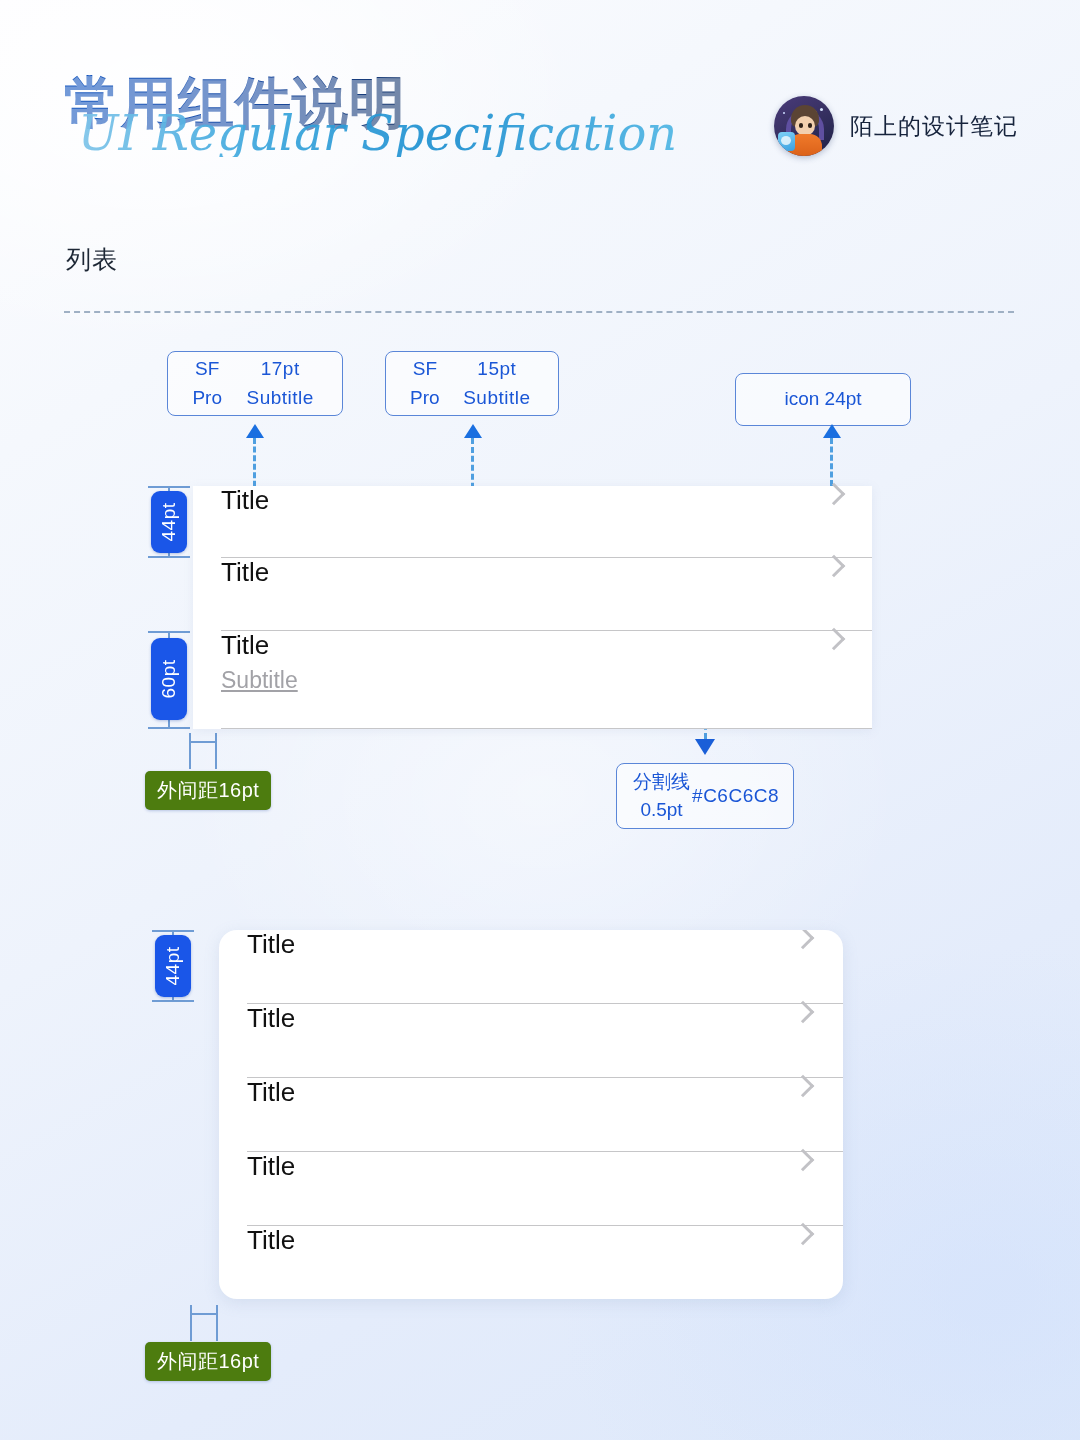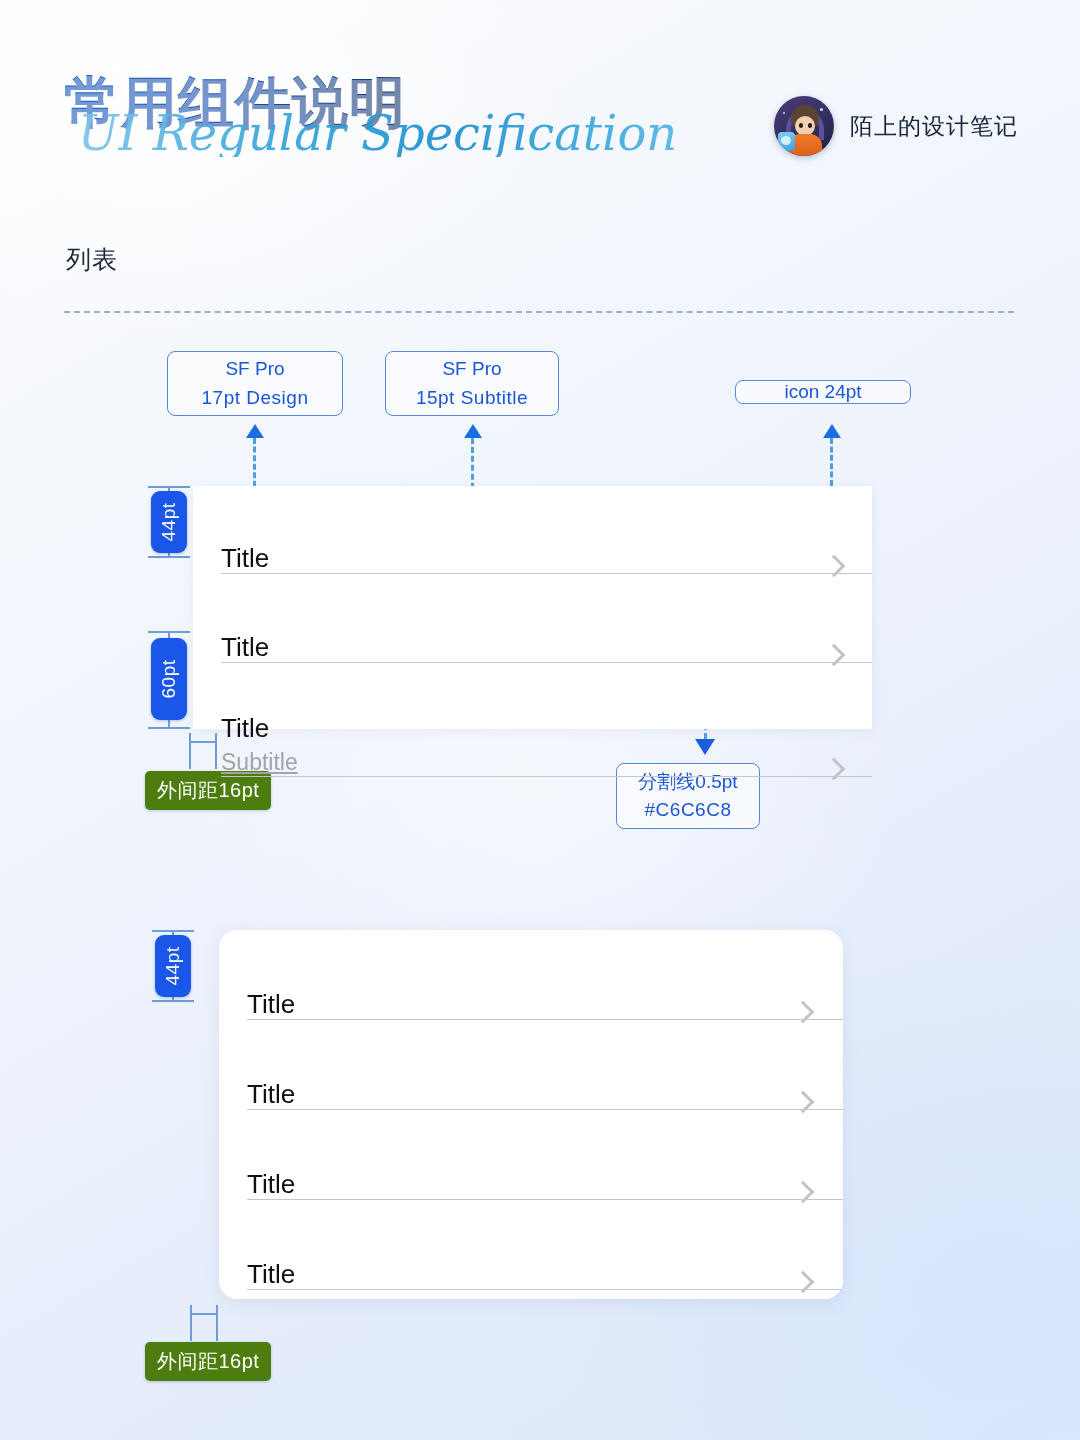--- a/index.html
+++ b/index.html
@@ -89,21 +89,21 @@
   
   .callout {
     position: absolute;
     border: 1px solid #5a86d8;
     border-radius: 8px;
     background: rgba(255,255,255,0.55);
     color: #1a56d6;
     font-size: 19px;
     line-height: 1.5;
     text-align: center;
-    display: flex; flex-direction: column; align-items: center; justify-content: center;
+    display: flex; align-items: center; justify-content: center;
     padding: 7px 14px;
   }
   .callout .l2 { letter-spacing: 0.5px; }
 
   
   .vline-dash {
     position: absolute;
     border-left: 3px dashed #4f9fe0;
   }
   .hline-dash {
@@ -173,23 +173,22 @@
     position: absolute;
     background: #ffffff;
     border-radius: 18px;
     box-shadow: 0 4px 16px rgba(120,140,180,0.16);
     overflow: hidden;
   }
 
   .row {
     position: relative;
     display: flex;
-    align-items: flex-end;
+    align-items: flex-start;
     justify-content: space-between;
-    margin-top: 16px;
   }
   .row-texts { display: flex; flex-direction: column; justify-content: center; }
   .row-title { font-size: 26px; color: #111111; line-height: 1.15; }
   .row-sub { font-size: 23px; color: #a2a2a7; line-height: 1.2; margin-top: 6px; text-decoration: underline; }
 
   .chev {
     width: 16px; height: 16px;
     border-top: 3px solid #c2c2c6;
     border-right: 3px solid #c2c2c6;
     transform: rotate(45deg);
@@ -223,33 +222,33 @@
     </div>
     <div class="brand-name">陌上的设计笔记</div>
   </div>
 </div>
 
 <div class="section-label">列表</div>
 <div class="section-rule"></div>
 
 <div class="callout" style="left:167px; top:351px; width:176px; height:65px;">
   <div>SF Pro</div>
-  <div class="l2">17pt  Design</div>
+  <div class="l2">17pt  Subtitle</div>
 </div>
 
 <div class="callout" style="left:385px; top:351px; width:174px; height:65px;">
   <div>SF Pro</div>
   <div class="l2">15pt  Subtitle</div>
 </div>
 
-<div class="callout" style="left:735px; top:373px; width:176px; height:24px;margin-top:7px;">
+<div class="callout" style="left:735px; top:373px; width:176px; height:53px;">
   <div>icon 24pt</div>
 </div>
 
-<div class="callout" style="left:616px; top:763px; width:144px; height:66px;">
+<div class="callout" style="left:616px; top:763px; width:178px; height:66px;">
   <div>分割线0.5pt</div>
   <div class="l2">#C6C6C8</div>
 </div>
 
 <div class="arrow-up" style="left:246px; top:424px;"></div>
 <div class="vline-dash" style="left:253px; top:438px; height:66px;"></div>
 
 <div class="arrow-up" style="left:464px; top:424px;"></div>
 <div class="vline-dash" style="left:471px; top:438px; height:256px;"></div>
 <div class="hline-dash" style="left:307px; top:694px; width:167px;"></div>

